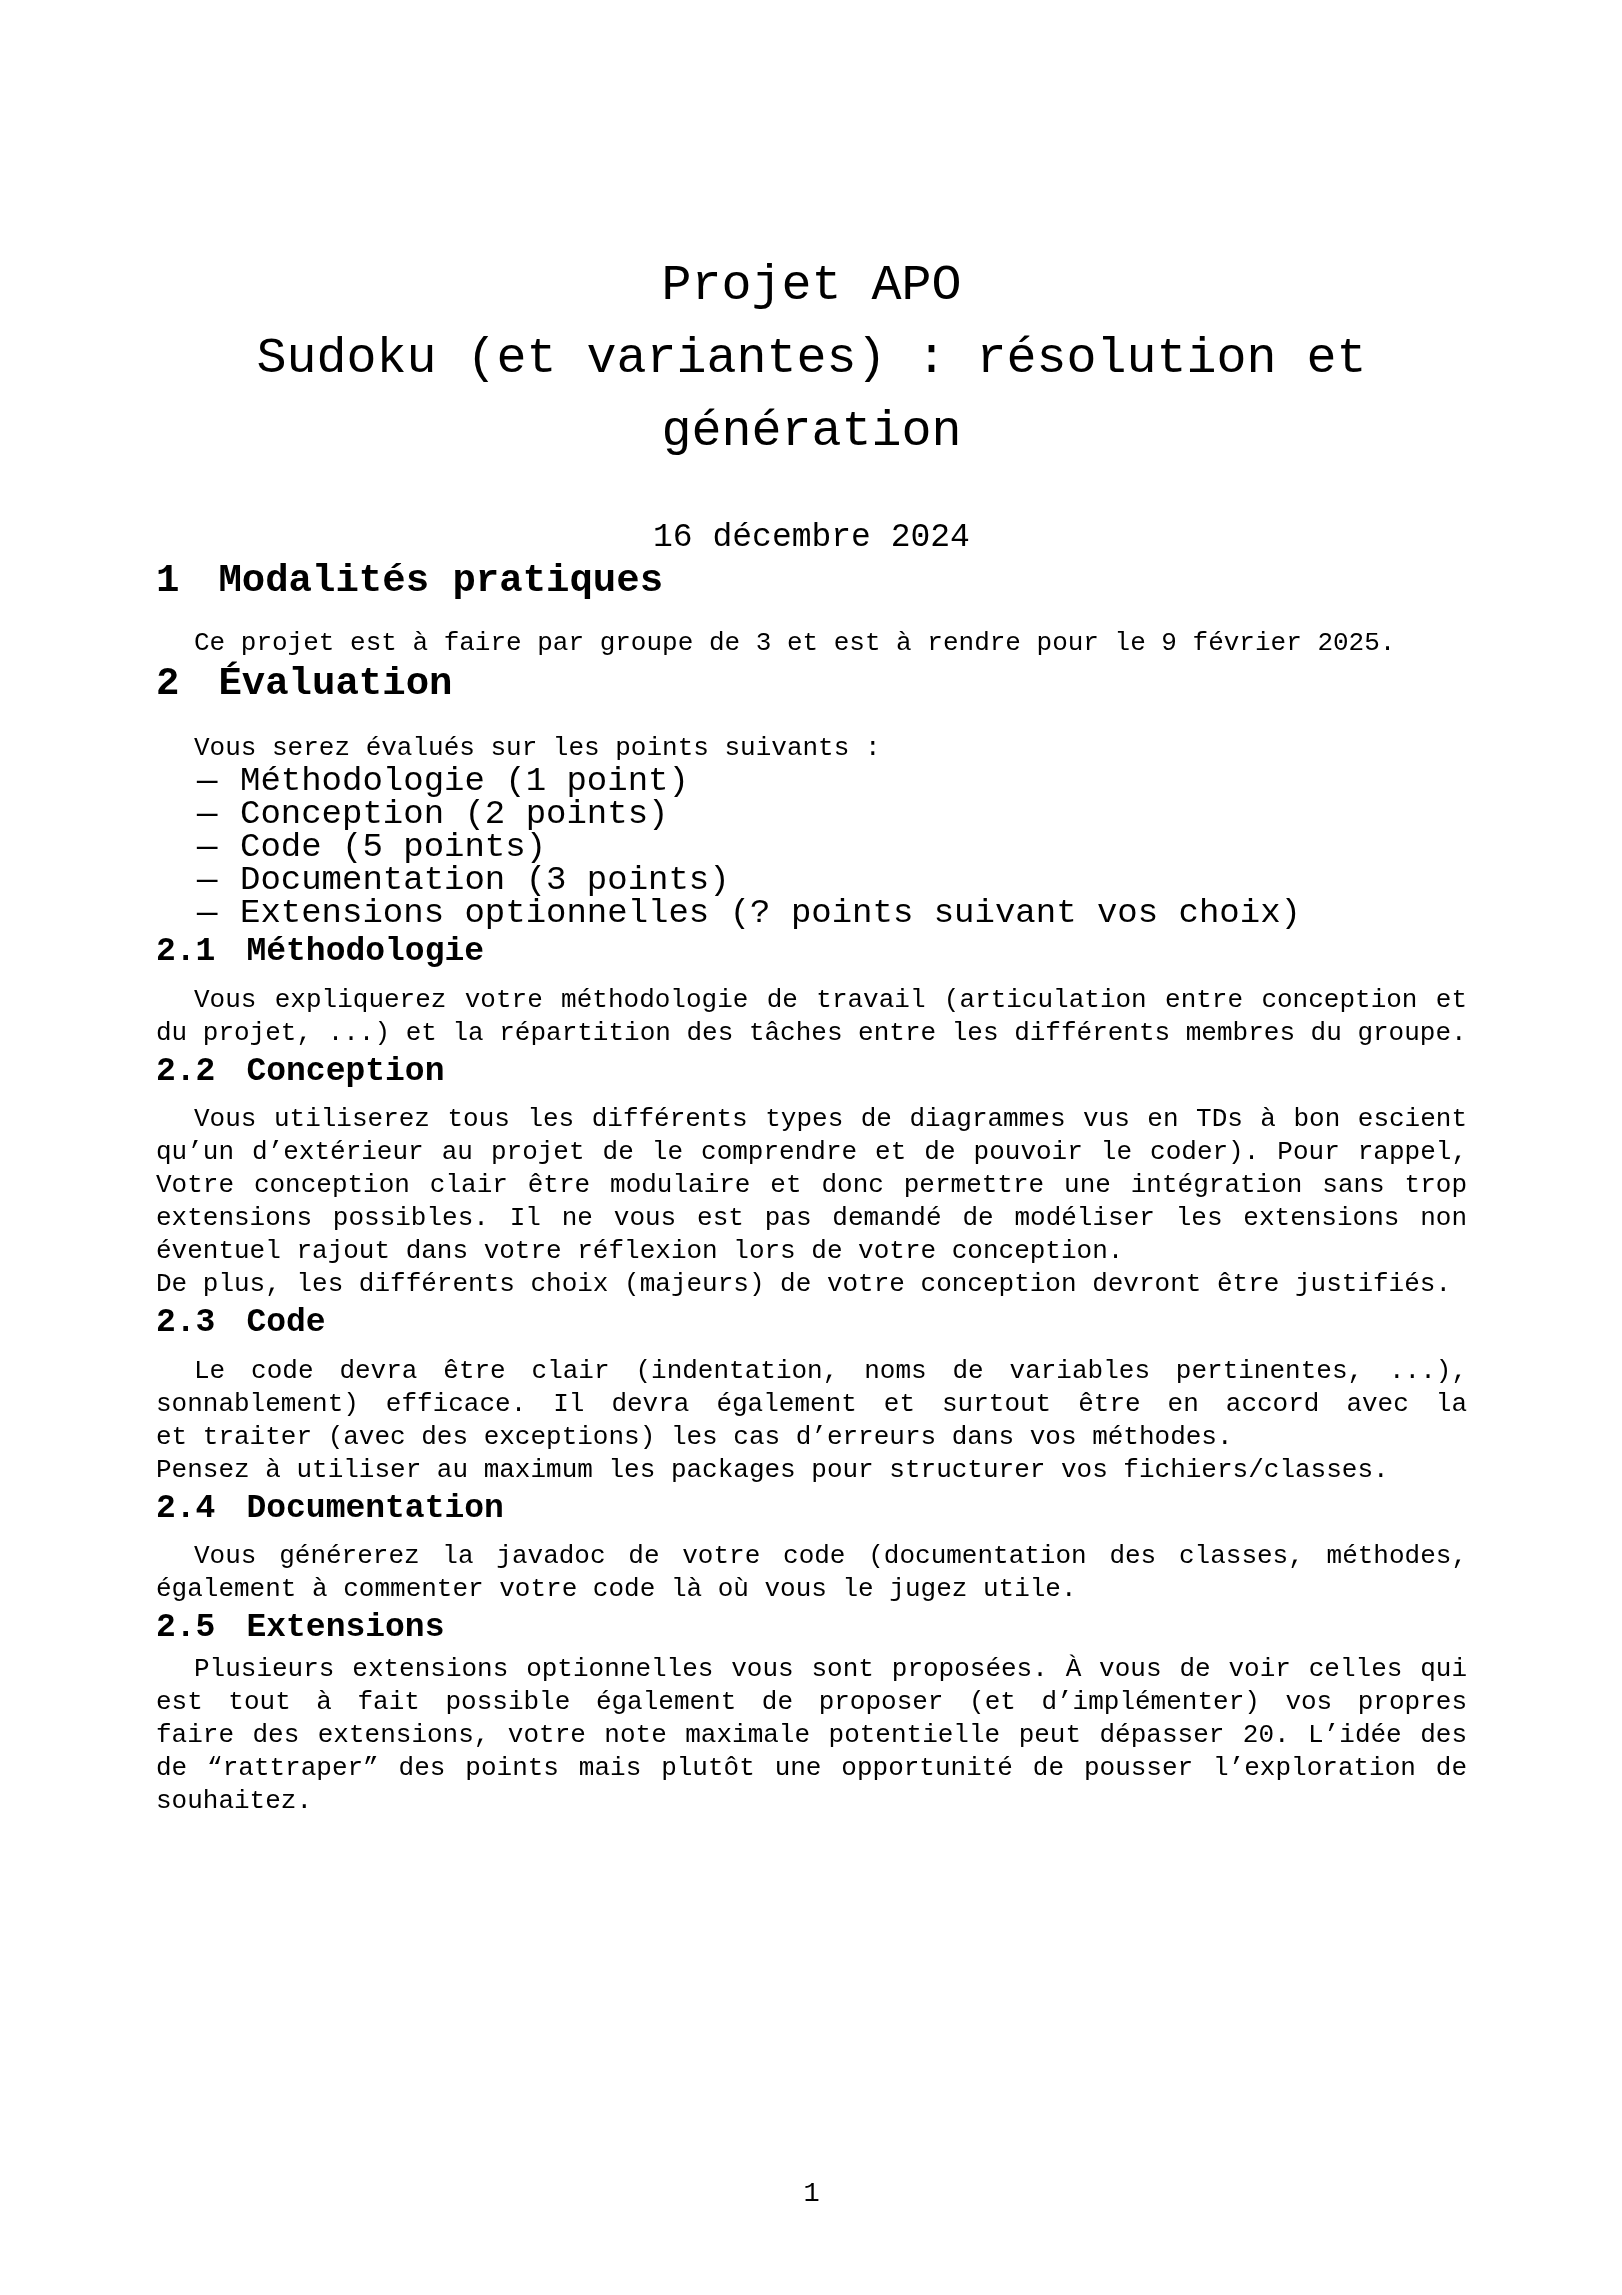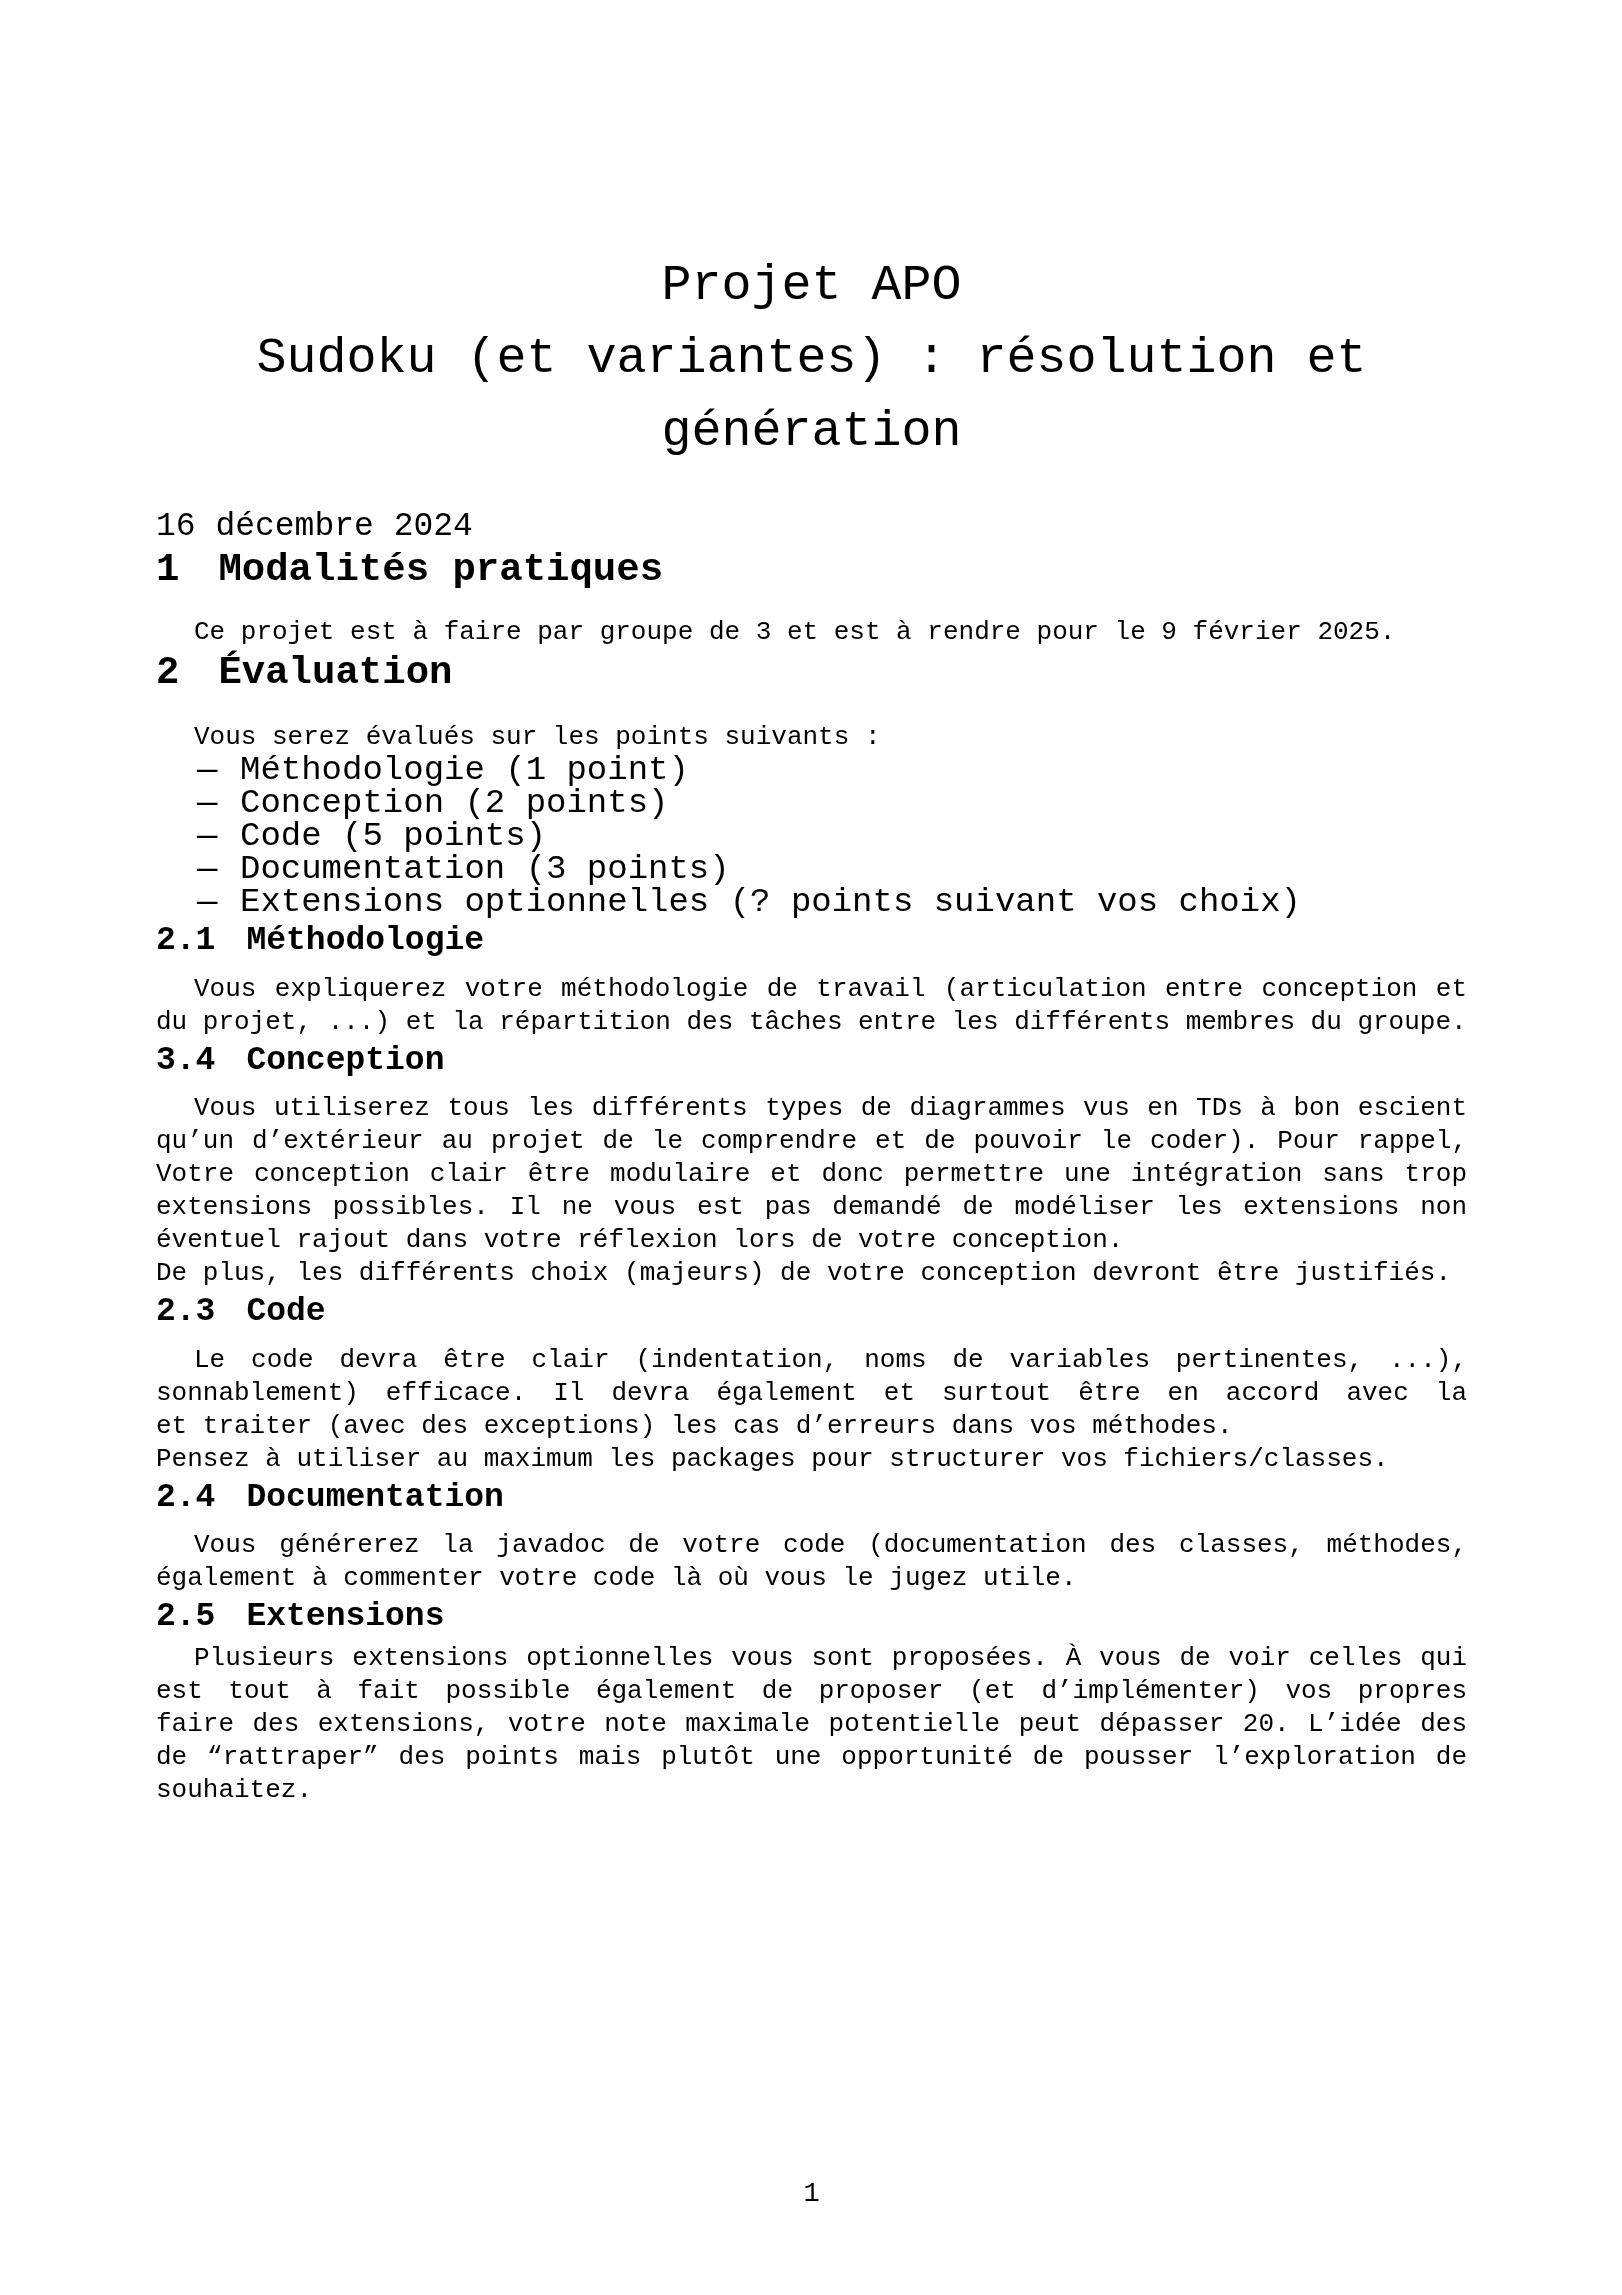--- a/index.html
+++ b/index.html
@@ -13,21 +13,21 @@
   .page {
     box-sizing: border-box;
     width: 1623px; height: 2295px;
     padding: 249px 156px 0 156px;
     position: relative;
     font-family: Liberation Mono, monospace;
   }
   
   .title-line { font-size: 50px; line-height: 73px; text-align: center; }
   .author { font-size: 33px; line-height: 39px; text-align: center; margin-top: 58px; }
-  .date   { font-size: 33px; line-height: 39px; text-align: left; margin-top: 39px; }
+  .date   { font-size: 33px; line-height: 39px; text-align: center; margin-top: 50px; }
 
   
   h1.sec, h2.subsec { margin: 0; font-weight: bold; }
   h1.sec    { font-size: 39px; line-height: 49px; }
   h2.subsec { font-size: 33px; line-height: 43px; }
   h1.sec .sec-num    { display: inline-block; margin-right: 39px; }
   h2.subsec .sec-num { display: inline-block; margin-right: 31px; }
 
   
   .para { margin: 0; }
@@ -101,21 +101,21 @@
 
   <h2 class="subsec mt55">
     <span class="sec-num">2.1</span><span>Méthodologie</span>
   </h2>
   <div class="para mt17">
     <div class="line indent fill">Vous expliquerez votre méthodologie de travail (articulation entre conception et codage, déroulé temporel</div>
     <div class="line">du projet, ...) et la répartition des tâches entre les différents membres du groupe.</div>
   </div>
 
   <h2 class="subsec mt50">
-    <span class="sec-num">3.4</span><span>Conception</span>
+    <span class="sec-num">2.2</span><span>Conception</span>
   </h2>
   <div class="para mt15">
     <div class="line indent fill">Vous utiliserez tous les différents types de diagrammes vus en TDs à bon escient (i.e. permettant à quel-</div>
     <div class="line fill">qu’un d’extérieur au projet de le comprendre et de pouvoir le coder). Pour rappel, pour le diagramme de cas</div>
   </div>
   <div class="para">
     <div class="line fill">Votre conception clair être modulaire et donc permettre une intégration sans trop d’efforts des différentes</div>
     <div class="line fill">extensions possibles. Il ne vous est pas demandé de modéliser les extensions non faites, mais d’intégrer leur</div>
     <div class="line">éventuel rajout dans votre réflexion lors de votre conception.</div>
   </div>

